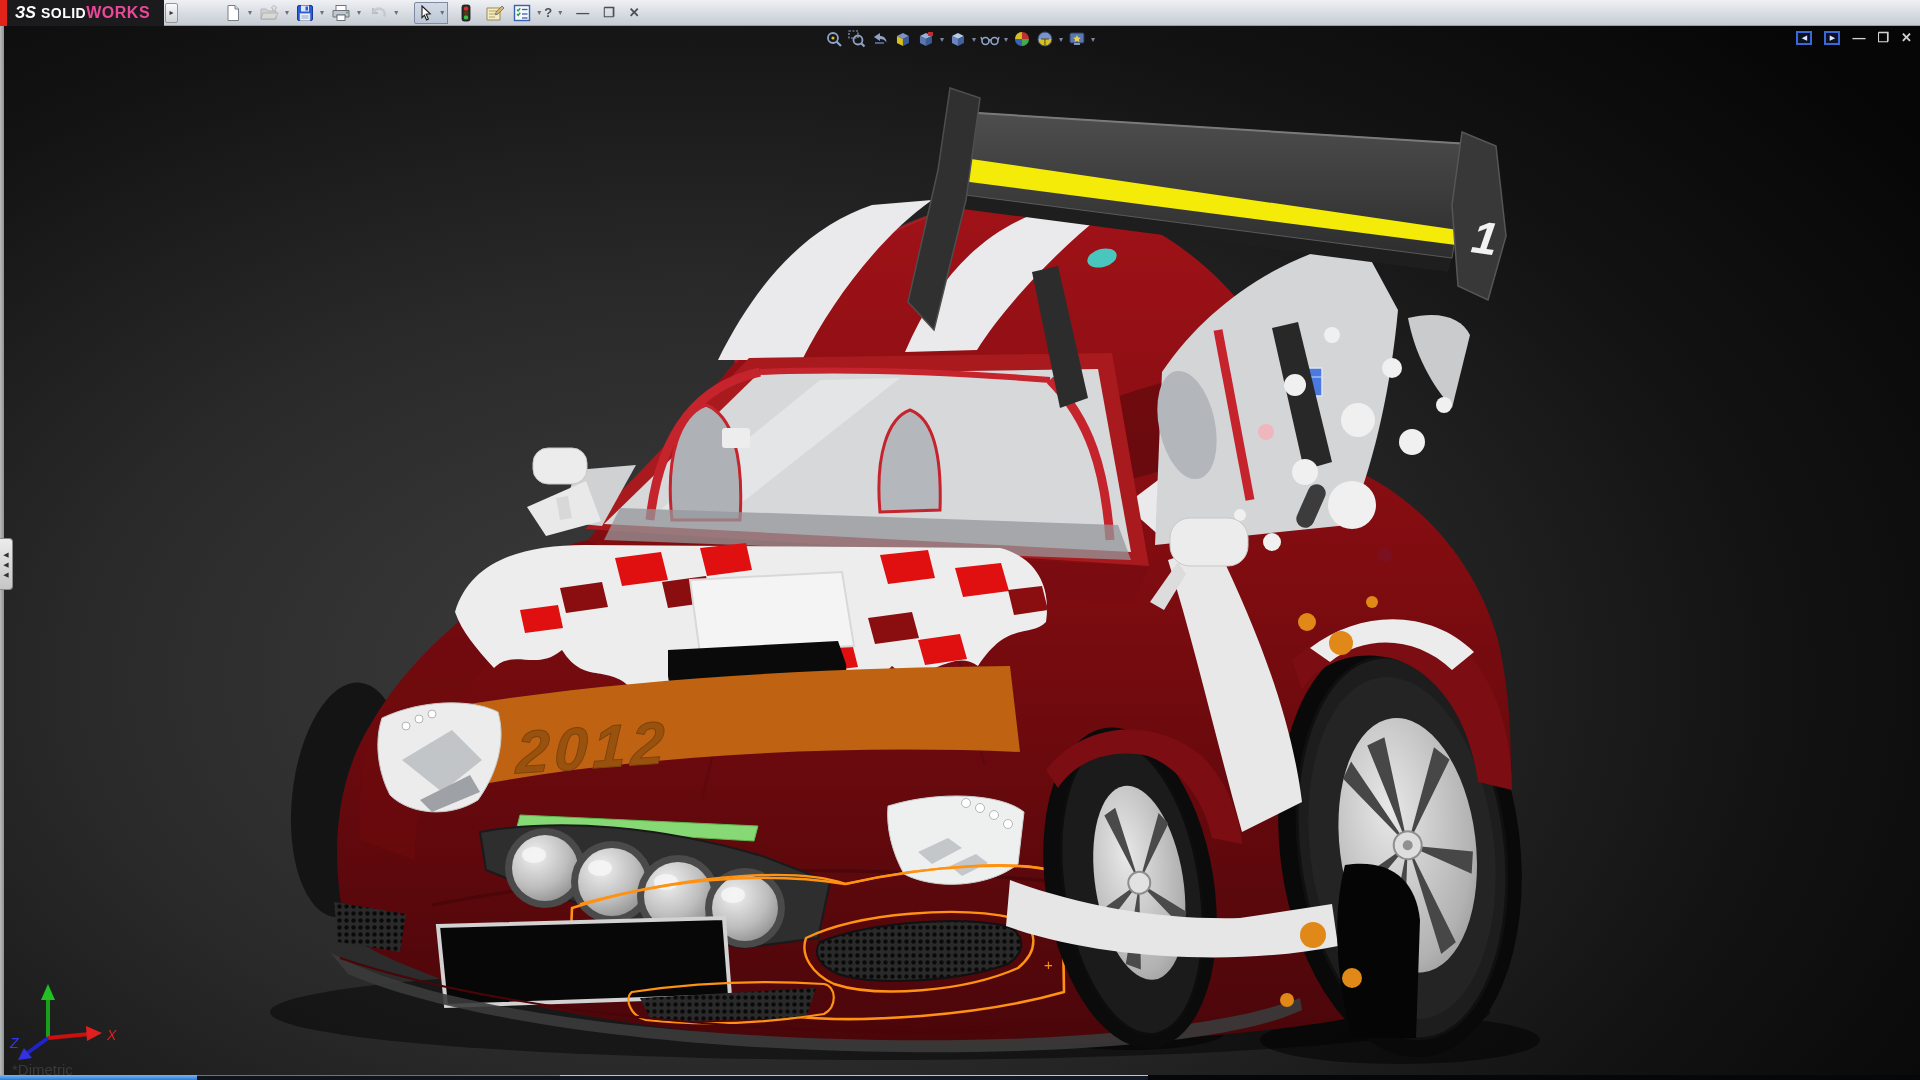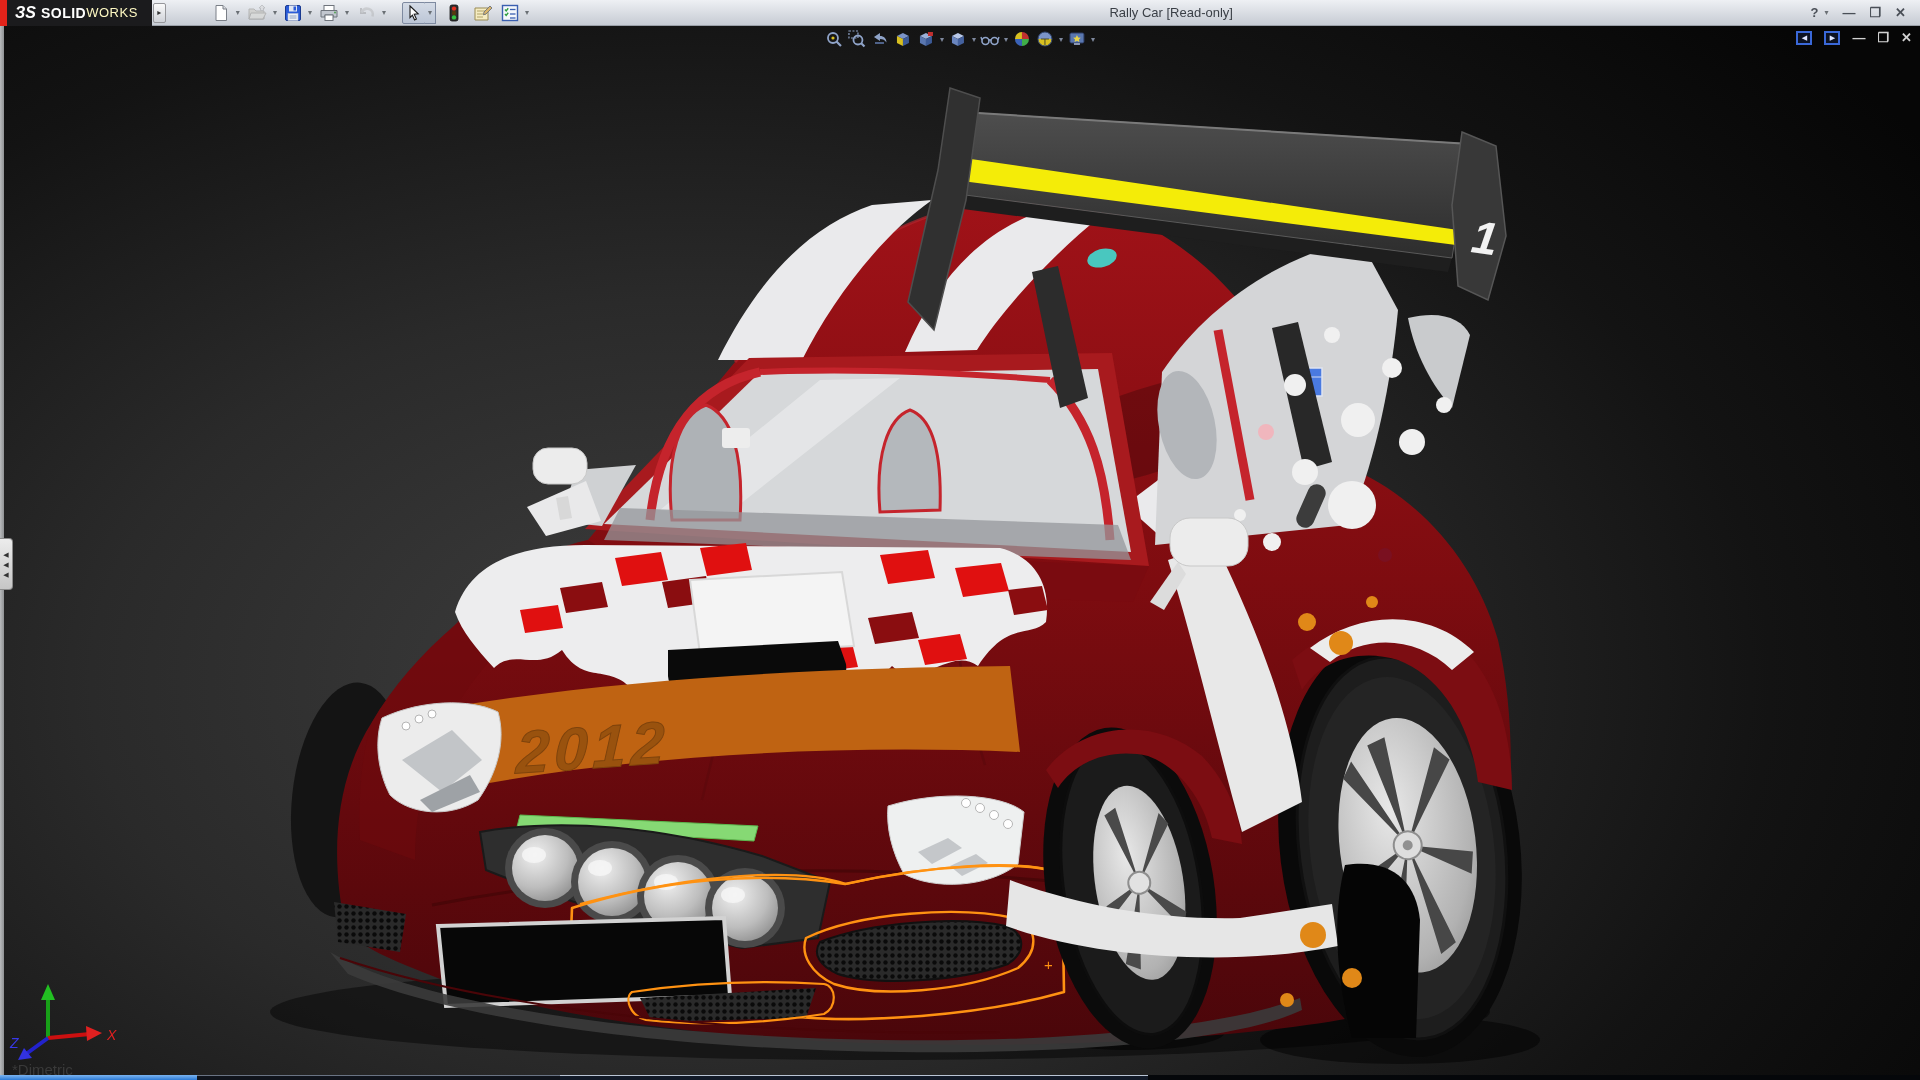--- a/index.html
+++ b/index.html
@@ -8,21 +8,21 @@
 
   
   .titlebar { position:absolute; top:0; left:0; width:1920px; height:26px;
     background:linear-gradient(#eef0f4,#d2d6dd 70%,#c7ccd4);
     border-bottom:1px solid #9aa0a8; display:flex; align-items:center; z-index:50; }
   .brand-stripe { width:7px; height:26px; background:#e2231a; flex:none; }
   .brand { height:26px; background:#1b1b1d; color:#fff; display:flex; align-items:center;
     padding:0 14px 0 8px; flex:none; }
   .brand .glyph { font-style:italic; font-weight:bold; font-size:16px; margin-right:5px; }
   .brand .b1 { font-weight:bold; font-size:14px; letter-spacing:.5px; }
-  .brand .b2 { font-weight:400; font-size:13px; letter-spacing:.5px; color:#fef9c3; }
+  .brand .b2 { font-weight:700; font-size:16px; letter-spacing:.5px; color:#ec4899; }
   .flyout { width:13px; height:20px; margin-left:1px; flex:none;
     background:linear-gradient(#fafafa,#cfd2d8); border:1px solid #96979b; border-radius:2px;
     display:flex; align-items:center; justify-content:center; font-size:8px; color:#333; }
   .main-toolbar { display:flex; align-items:center; margin-left:30px; flex:none; }
   .tool { height:22px; display:flex; align-items:center; padding:0 2px; margin:0 1px; border:1px solid transparent; }
   .tool svg { display:block; }
   .tool.disabled { opacity:.42; filter:saturate(.15); }
   .tool.pressed { background:linear-gradient(#d4dbe6,#bcc6d6); border:1px solid #7e8aa0; border-radius:2px; }
   .caret { font-size:8px; color:#6b7075; margin:0 3px 0 2px; }
   .caret.boxed { border:1px solid #7e8aa0; border-left:none; background:linear-gradient(#d4dbe6,#bcc6d6);
@@ -166,21 +166,20 @@
         <path d="M4,5.5 l1.2,1.4 l2,-2.6" fill="none" stroke="#2f9e3f" stroke-width="1.4"></path>
         <line x1="9" y1="5.5" x2="14.5" y2="5.5" stroke="#3a5fb0" stroke-width="1.3"></line>
         <path d="M4,10 l1.2,1.4 l2,-2.6" fill="none" stroke="#2f9e3f" stroke-width="1.4"></path>
         <line x1="9" y1="10" x2="14.5" y2="10" stroke="#3a5fb0" stroke-width="1.3"></line>
         <line x1="9" y1="14" x2="14.5" y2="14" stroke="#3a5fb0" stroke-width="1.3"></line>
       </svg>
     </div>
       <span class="caret">▾</span>
   </div>
 
-  <div class="win-title">Rally Car [Read-only]</div>
 
   <div class="titlebar-controls">
     <span class="ctl">?</span>
     <span class="small">▾</span>
     <span class="ctl">—</span>
     <span class="ctl">❐</span>
     <span class="ctl">✕</span>
   </div>
 </div>
 

